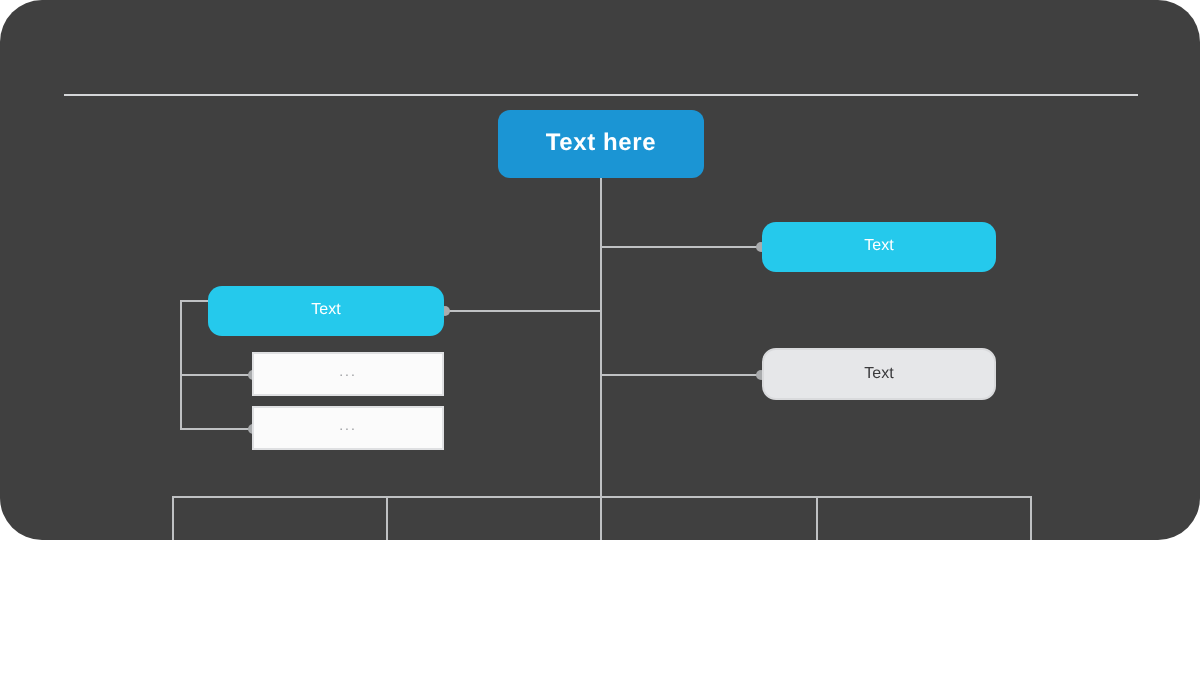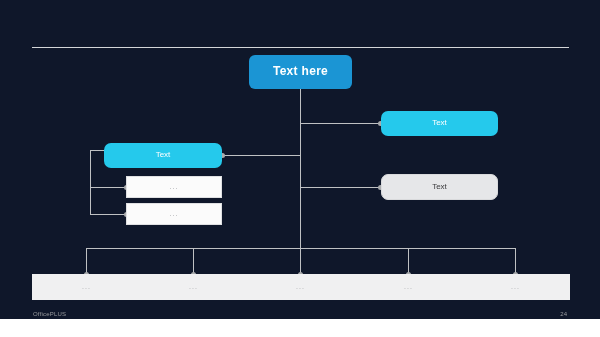--- a/index.html
+++ b/index.html
@@ -7,23 +7,24 @@
     margin: 0;
     padding: 0;
     background: #ffffff;
   }
   body {
     font-family: "Liberation Sans", sans-serif;
   }
   #slide {
     position: relative;
     width: 600px;
-    height: 319px;
-    background: #0f172a;
+    height: 270px;
+    background: #404040;
     overflow: hidden;
+    border-radius: 21px;
   }
 
   
   .divider {
     position: absolute;
     left: 32px;
     top: 47px;
     width: 537px;
     height: 1px;
     background: #d4d6d8;

